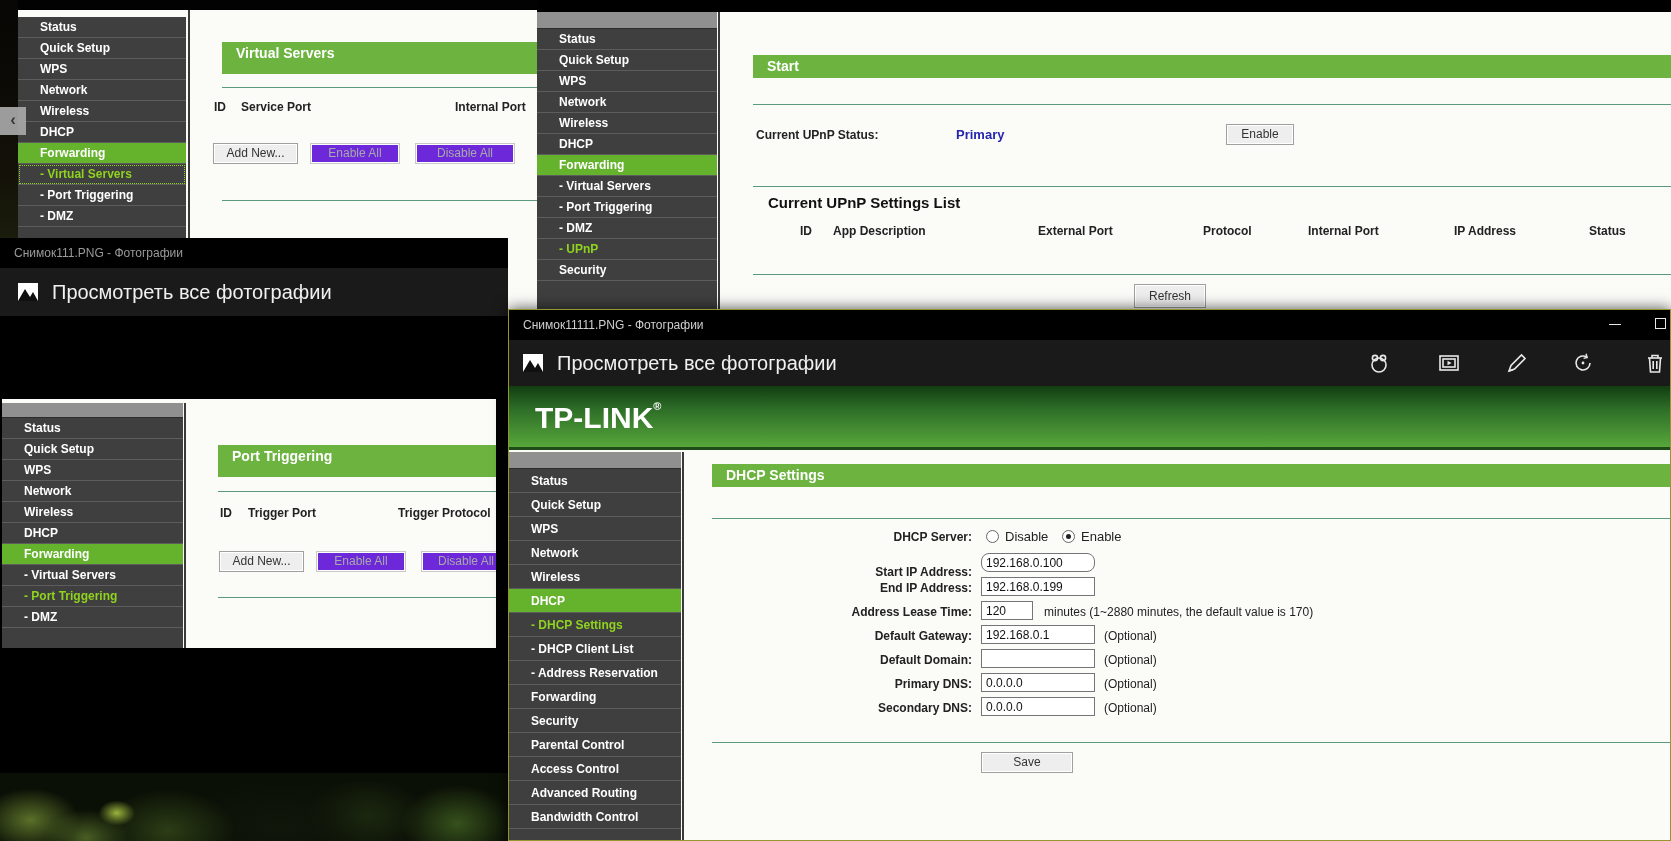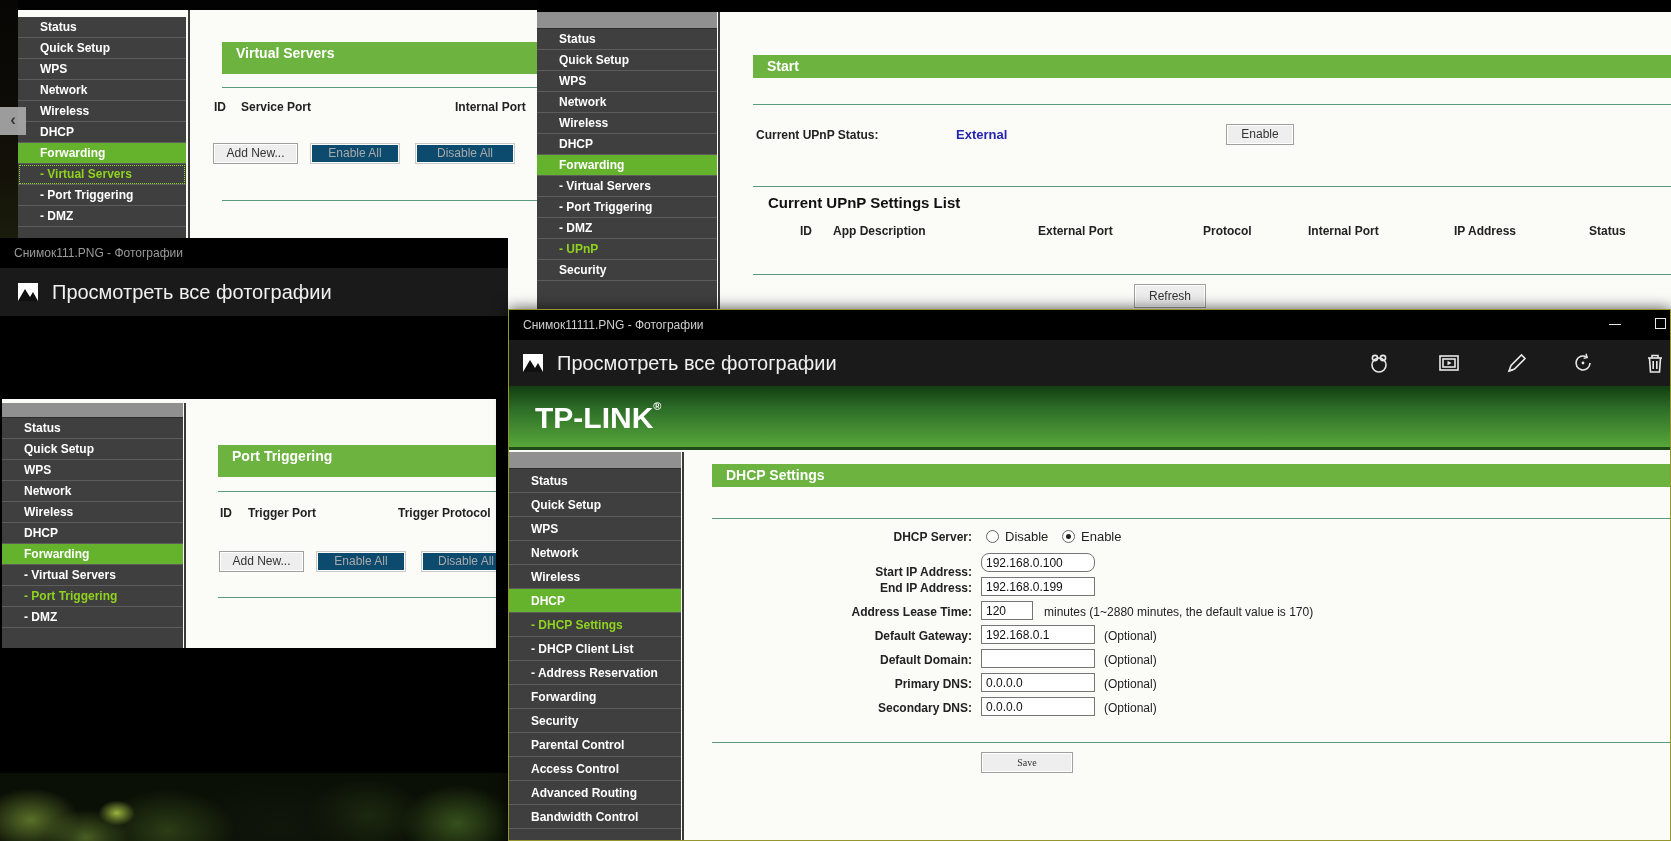--- a/index.html
+++ b/index.html
@@ -30,21 +30,21 @@
   .s-item.subsel { color:#8fd31f; }
   .s-item.focus { outline:1px dotted #8fd31f; outline-offset:-2px; }
   .vline { position:absolute; top:0; bottom:0; width:2px; background:#3a3a3a; }
   .main { position:absolute; top:0; bottom:0; right:0; }
   .pgbar { position:absolute; height:32px; background:#6cb33f; color:#fff; font-weight:bold;
     font-size:14px; line-height:22px; padding-left:14px; right:0; }
   .gline { position:absolute; height:1px; background:#5a9b7b; right:0; }
   .thead { position:absolute; font-size:12px; font-weight:bold; color:#222; white-space:nowrap; }
   .btn { position:absolute; height:21px; background:#eee; border:1px solid #a0a0a0; color:#333;
     font-size:12px; text-align:center; line-height:19px; cursor:pointer; box-shadow:inset 0 0 0 1px #fff; }
-  .btn.disabled { color:#a9a9a9; background:#0c4a6e; border-color:#c8c8c8; }
+  .btn.disabled { color:#a9a9a9; background:#6d28d9; border-color:#c8c8c8; }
 
   
   .pwin { position:absolute; background:#000; }
   .ptitle { height:30px; background:#000; color:#9a9a9a; font-size:12px; line-height:30px; padding-left:14px; position:relative; }
   .ptoolbar { height:48px; background:#1a1a1a; display:flex; align-items:center; position:relative; }
   .seeall { color:#f0f0f0; font-size:20px; margin-left:12px; }
   .picicon { margin-left:16px; flex:0 0 auto; }
   .pcontent { background:#000; }
   .w5 { border:1px solid #96962e; box-shadow:0 0 14px rgba(0,0,0,.7); }
   .w5 .ptitle { height:30px; color:#cfcfcf; }
@@ -123,21 +123,21 @@
       <div class="s-item">- Port Triggering</div>
       <div class="s-item">- DMZ</div>
       <div class="s-item subsel">- UPnP</div>
       <div class="s-item">Security</div>
     </div>
     <div class="vline" style="left:181px;top:12px;"></div>
     <div class="main" style="left:183px;top:12px;">
       <div class="pgbar" style="left:33px;top:43px;height:23px;line-height:23px;">Start</div>
       <div class="gline" style="left:33px;top:92px;"></div>
       <span class="thead" style="left:36px;top:116px;">Current UPnP Status:</span>
-      <span class="statusval" style="left:236px;top:115px;">External</span>
+      <span class="statusval" style="left:236px;top:115px;">Primary</span>
       <div class="btn" style="left:506px;top:112px;width:68px;">Enable</div>
       <div class="gline" style="left:33px;top:174px;"></div>
       <span class="listtitle" style="left:48px;top:182px;">Current UPnP Settings List</span>
       <span class="thead" style="left:80px;top:212px;">ID</span>
       <span class="thead" style="left:113px;top:212px;">App Description</span>
       <span class="thead" style="left:318px;top:212px;">External Port</span>
       <span class="thead" style="left:483px;top:212px;">Protocol</span>
       <span class="thead" style="left:588px;top:212px;">Internal Port</span>
       <span class="thead" style="left:734px;top:212px;">IP Address</span>
       <span class="thead" style="left:869px;top:212px;">Status</span>
@@ -299,17 +299,17 @@
 
         <span class="lbl" style="left:0;top:227px;">Primary DNS:</span>
         <input class="fld" style="left: 297px; top: 223px;" value="0.0.0.0">
         <span class="note" style="left:420px;top:227px;">(Optional)</span>
 
         <span class="lbl" style="left:0;top:251px;">Secondary DNS:</span>
         <input class="fld" style="left: 297px; top: 247px;" value="0.0.0.0">
         <span class="note" style="left:420px;top:251px;">(Optional)</span>
 
         <div class="gline" style="left:28px;top:292px;"></div>
-        <div class="btn" style="left:297px;top:302px;width:92px;font-size:10px;font-family:Liberation Serif, serif;">Save</div>
+        <div class="btn" style="left:297px;top:302px;width:92px;font-size:12px;">Save</div>
       </div>
     </div>
   </div>
 </div>
 
 </body></html>

